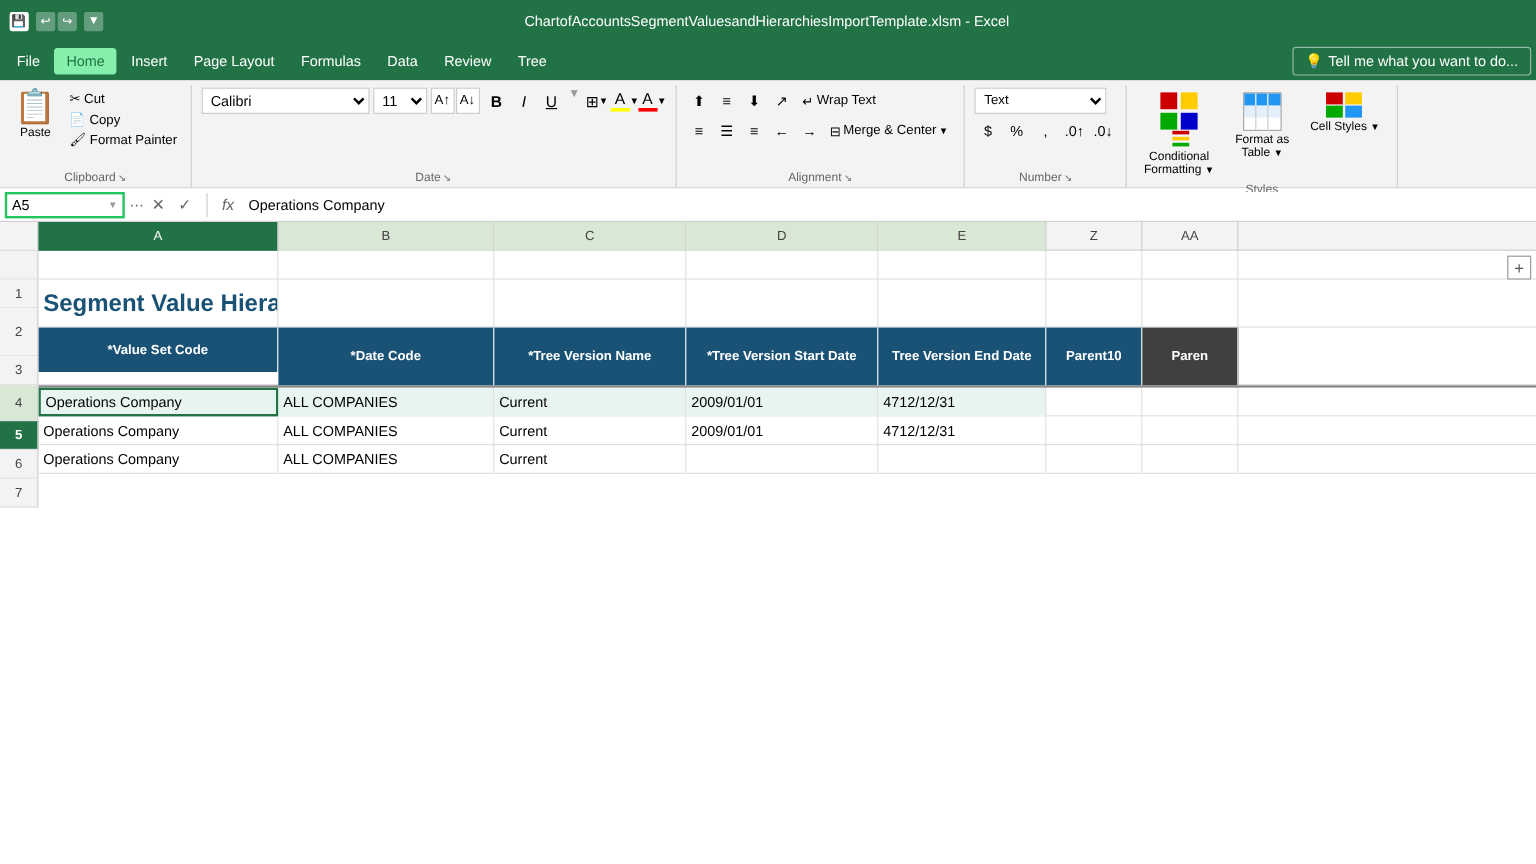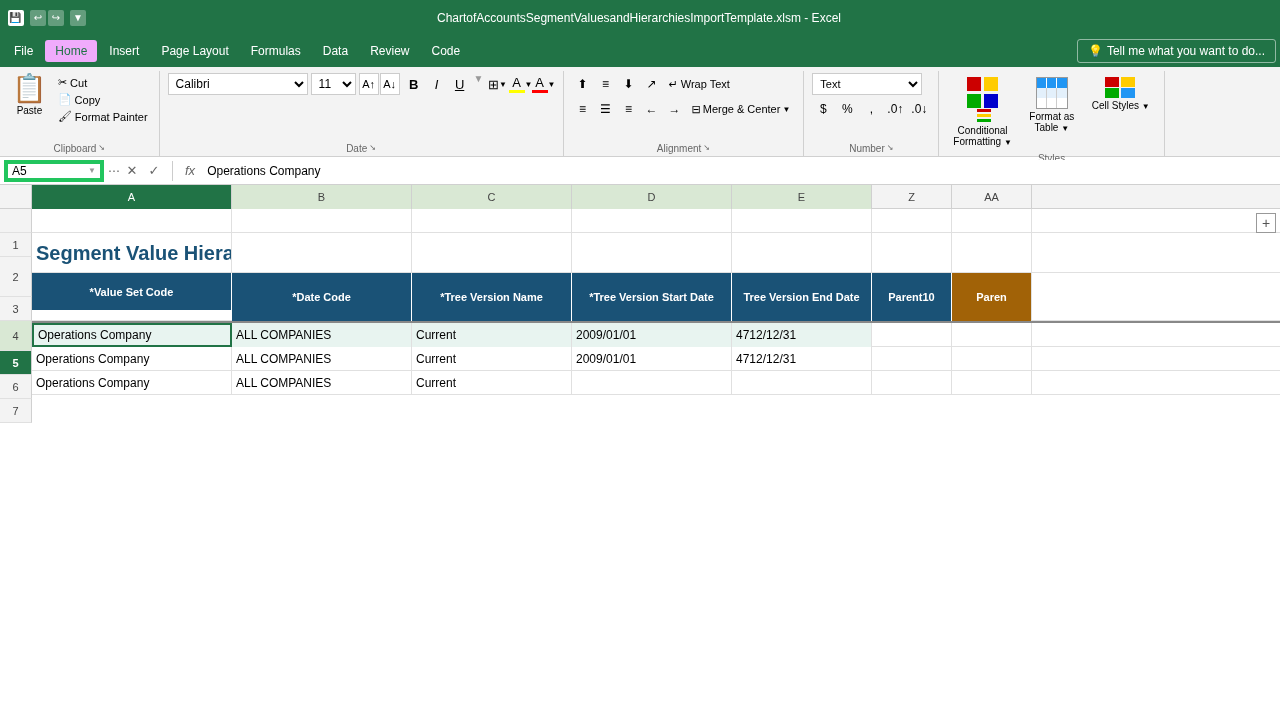--- a/index.html
+++ b/index.html
@@ -30,21 +30,21 @@
       padding: 0 4px;
       gap: 2px;
     }
     .menu-item {
       color: white;
       padding: 4px 10px;
       border-radius: 3px;
       cursor: pointer;
       font-size: 12px;
     }
-    .menu-item.active { background: #f0abfc; color: #217346; }
+    .menu-item.active { background: #86efac; color: #217346; }
     .menu-tell { display: flex; align-items: center; gap: 4px; color: white; font-size: 12px; padding: 4px 10px; border: 1px solid rgba(255,255,255,0.5); border-radius: 3px; margin-left: auto; }
 
     
     .ribbon {
       height: 90px;
       background: #f3f3f3;
       border-bottom: 1px solid #d0d0d0;
       display: flex;
       align-items: stretch;
       padding: 4px 0 0 0;
@@ -62,20 +62,21 @@
       align-items: flex-start;
       gap: 4px;
       flex: 1;
     }
     .ribbon-group-label {
       font-size: 10px;
       color: #666;
       margin-top: auto;
       padding-top: 2px;
       display: flex;
+      align-items: center;
       gap: 2px;
       width: 100%;
       justify-content: center;
     }
     .group-expand { font-size: 8px; cursor: pointer; }
 
     
     .paste-btn {
       display: flex;
       flex-direction: column;
@@ -169,21 +170,21 @@
       background: white;
       border-bottom: 1px solid #d0d0d0;
       display: flex;
       align-items: center;
       gap: 4px;
       padding: 0 4px;
     }
     .cell-ref-box {
       width: 100px;
       height: 22px;
-      border: 4px solid #22c55e;
+      border: 2px solid #22c55e;
       padding: 2px 4px;
       font-size: 12px;
       display: flex; align-items: center; justify-content: space-between;
     }
     .fx-icon { color: #666; font-size: 13px; font-style: italic; padding: 0 4px; }
     .formula-input {
       flex: 1; height: 22px; border: none; outline: none;
       font-size: 12px; padding: 2px 4px;
     }
     .formula-cancel, .formula-confirm {
@@ -279,21 +280,21 @@
 </div>
 
 <div class="menu-bar">
   <div class="menu-item">File</div>
   <div class="menu-item active">Home</div>
   <div class="menu-item">Insert</div>
   <div class="menu-item">Page Layout</div>
   <div class="menu-item">Formulas</div>
   <div class="menu-item">Data</div>
   <div class="menu-item">Review</div>
-  <div class="menu-item">Code</div>
+  <div class="menu-item">Tree</div>
   <div class="menu-tell">
     <span>💡</span>
     <span>Tell me what you want to do...</span>
   </div>
 </div>
 
 <div class="ribbon">
   <div class="ribbon-content">
 
     <div class="ribbon-group">
@@ -551,21 +552,21 @@
           </div>
 
 
           <div class="grid-row" style="height:48px;">
             <div class="grid-cell header-cell w-a" style="height:37px; background:#1a5276; color:white; font-weight:bold; text-align:center; justify-content:center; font-size:11px; white-space:normal; border-right:1px solid #fff;">*Value Set Code</div>
             <div class="grid-cell header-cell w-b" style="height:48px; background:#1a5276; color:white; font-weight:bold; text-align:center; justify-content:center; font-size:11px; white-space:normal; border-right:1px solid #fff;">*Date Code</div>
             <div class="grid-cell header-cell w-c" style="height:48px; background:#1a5276; color:white; font-weight:bold; text-align:center; justify-content:center; font-size:11px; white-space:normal; border-right:1px solid #fff;">*Tree Version Name</div>
             <div class="grid-cell header-cell w-d" style="height:48px; background:#1a5276; color:white; font-weight:bold; text-align:center; justify-content:center; font-size:11px; white-space:normal; border-right:1px solid #fff;">*Tree Version Start Date</div>
             <div class="grid-cell header-cell w-e" style="height:48px; background:#1a5276; color:white; font-weight:bold; text-align:center; justify-content:center; font-size:11px; white-space:normal; border-right:1px solid #fff;">Tree Version End Date</div>
             <div class="grid-cell header-cell w-z" style="height:48px; background:#1a5276; color:white; font-weight:bold; text-align:center; justify-content:center; font-size:11px; white-space:normal; border-right:1px solid #fff;">Parent10</div>
-            <div class="grid-cell header-cell w-aa" style="height:48px; background:#a16207; color:white; font-weight:bold; text-align:center; justify-content:center; font-size:11px; white-space:normal;">Paren</div>
+            <div class="grid-cell header-cell w-aa" style="height:48px; background:#404040; color:white; font-weight:bold; text-align:center; justify-content:center; font-size:11px; white-space:normal;">Paren</div>
           </div>
         </div>
 
         <div class="grid-row">
           <div class="grid-cell selected-cell w-a">Operations Company</div>
           <div class="grid-cell w-b" style="background:#E8F4F0;">ALL COMPANIES</div>
           <div class="grid-cell w-c" style="background:#E8F4F0;">Current</div>
           <div class="grid-cell w-d" style="background:#E8F4F0;">2009/01/01</div>
           <div class="grid-cell w-e" style="background:#E8F4F0;">4712/12/31</div>
           <div class="grid-cell w-z"></div>

